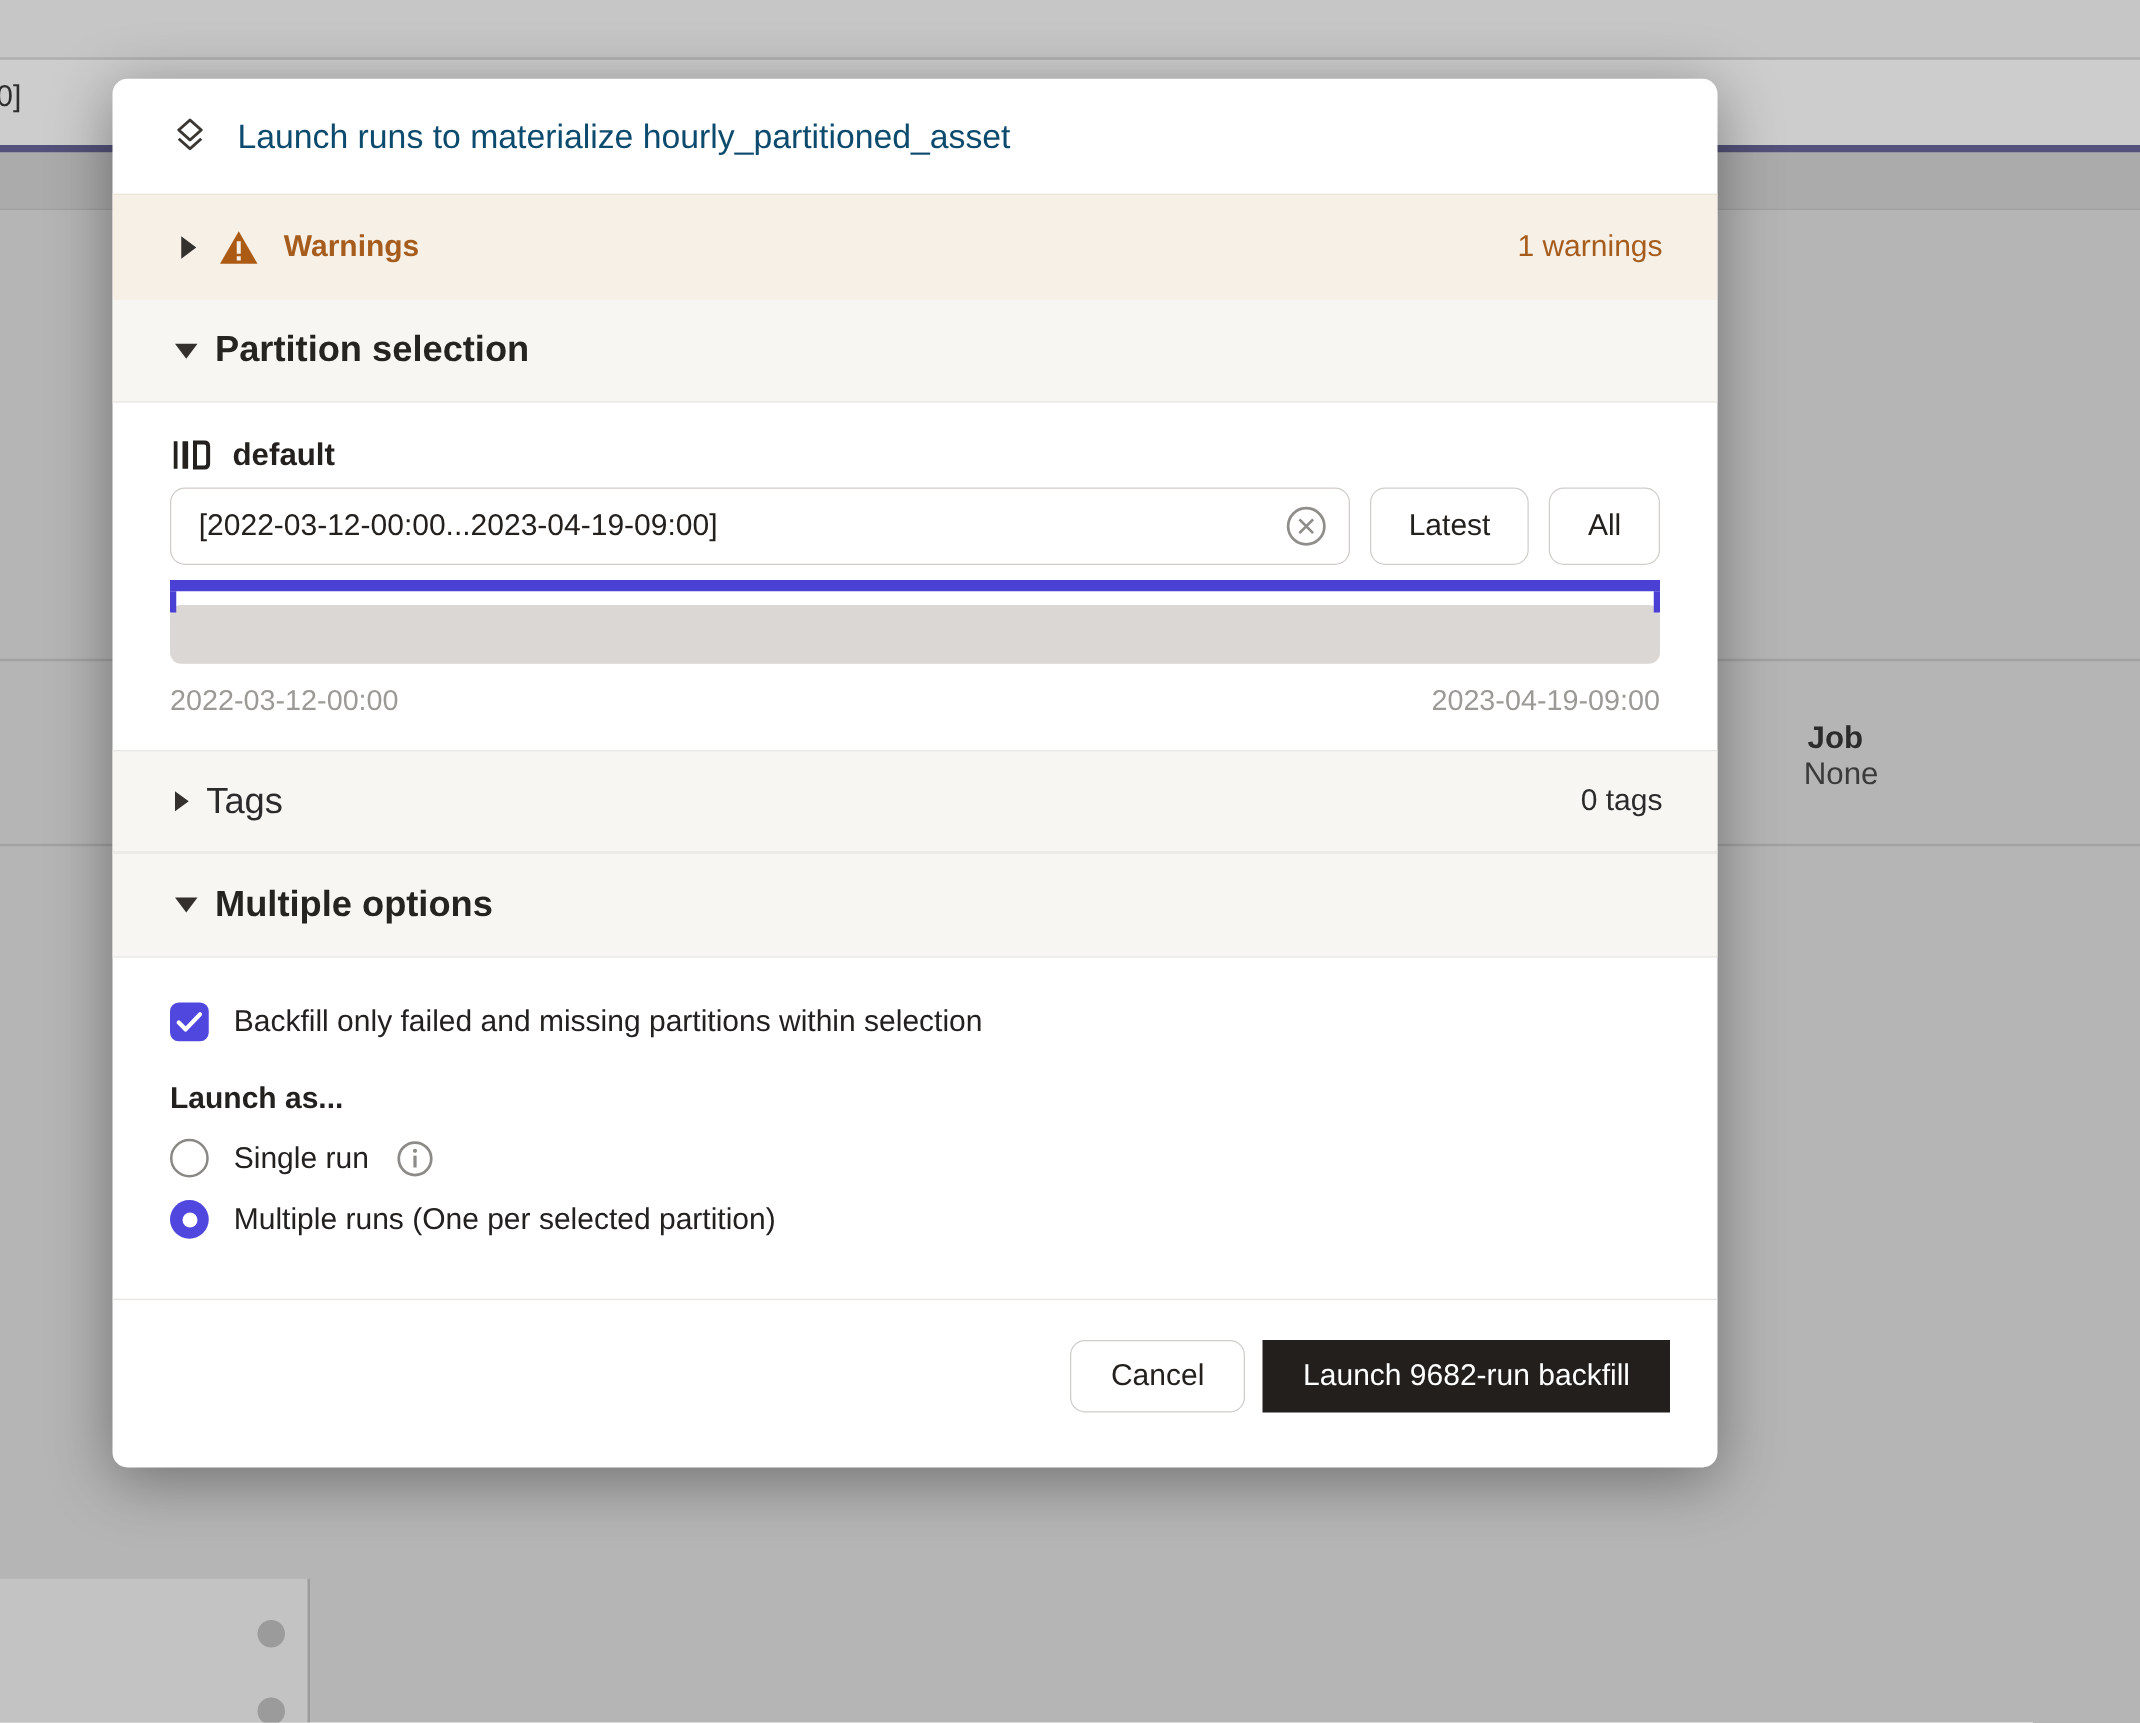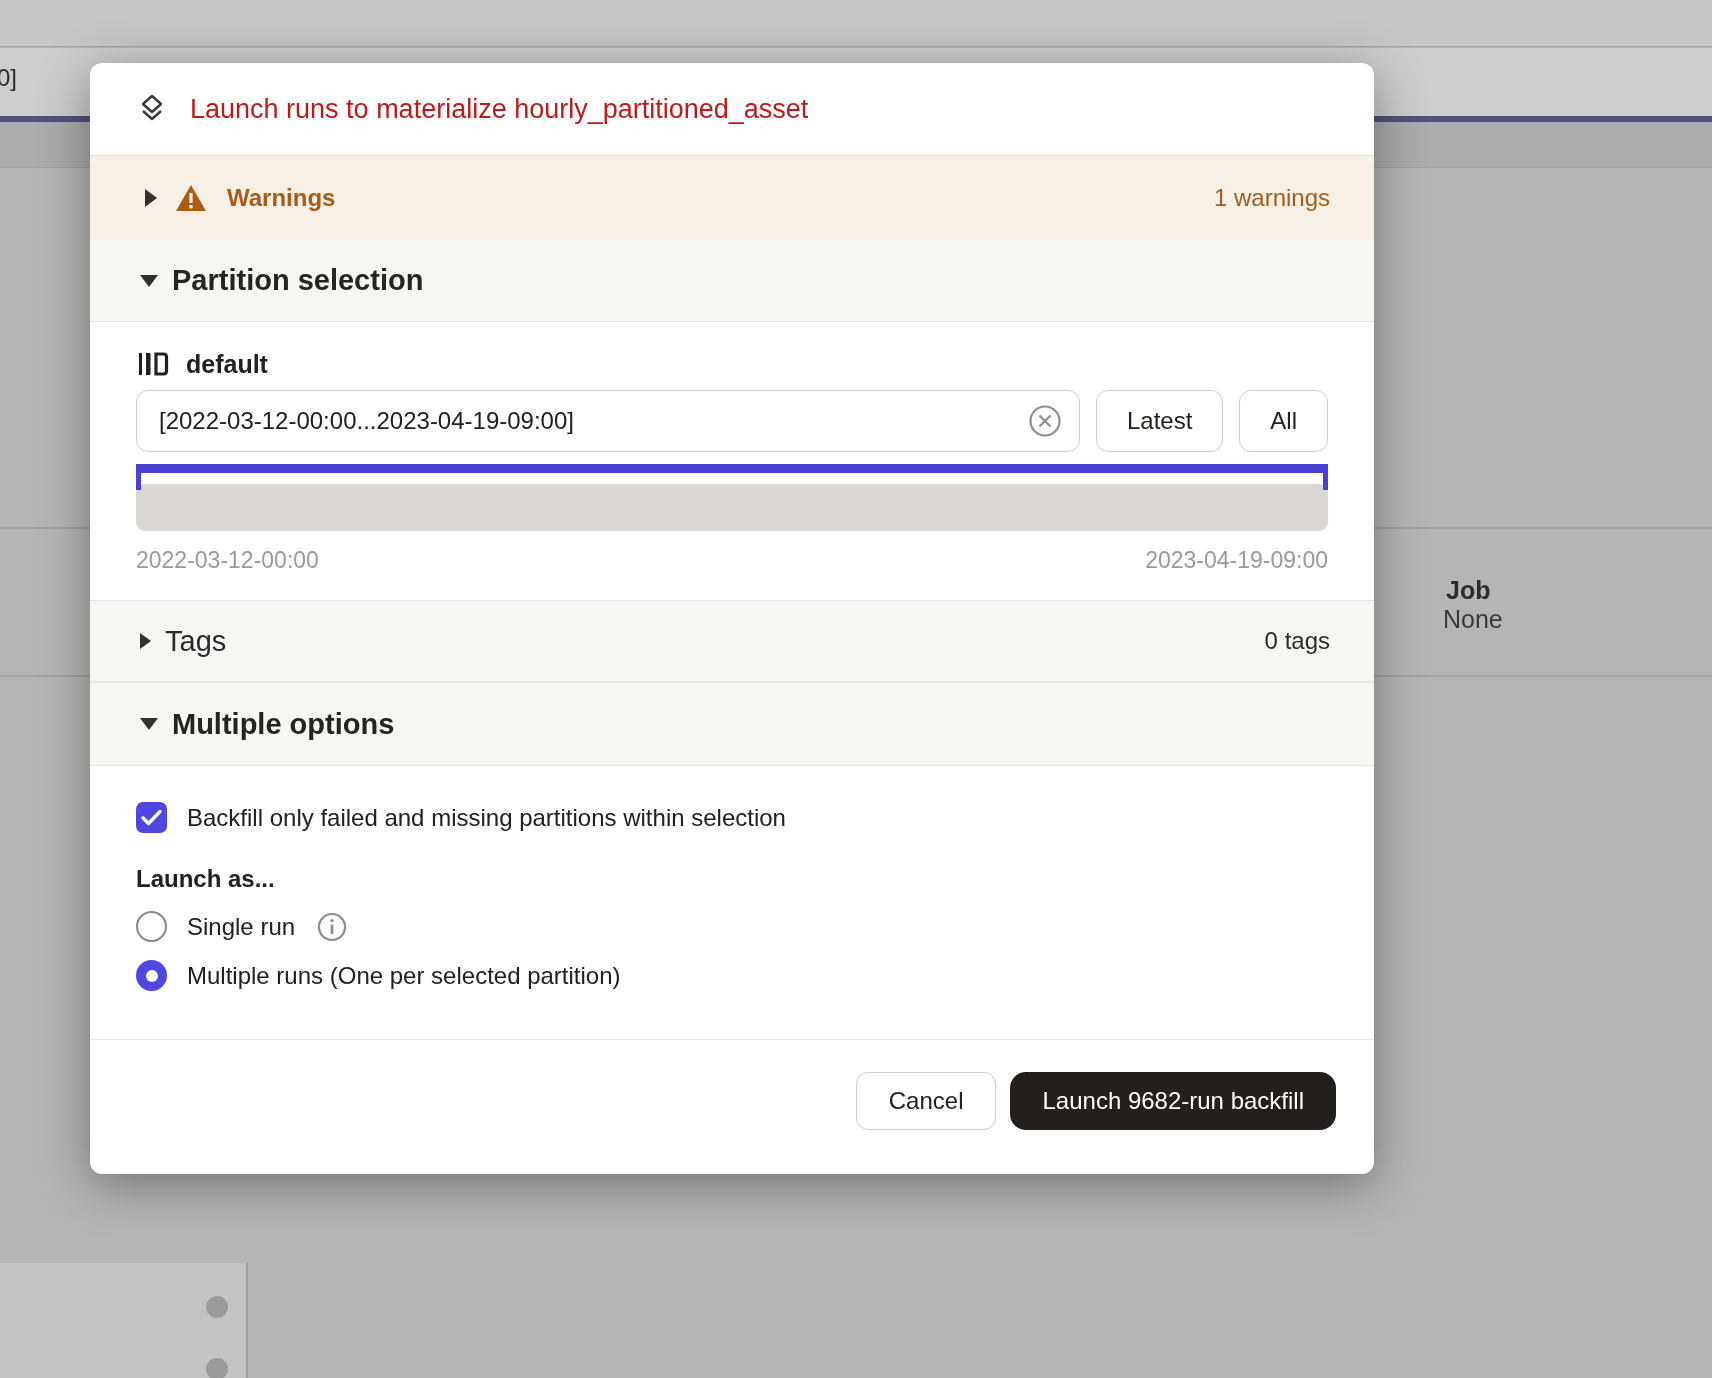--- a/index.html
+++ b/index.html
@@ -17,21 +17,21 @@
   .bg-job { position:absolute; left:1446px; top:576px; font-size:25px; font-weight:bold; color:#2b2b2b; }
   .bg-none { position:absolute; left:1443px; top:605px; font-size:25px; color:#3a3a3a; }
   .bg-bottom-left { position:absolute; left:0; top:1263px; width:248px; height:115px; background:#c3c3c3; border-right:2px solid #9c9c9c; }
   .bg-dot { position:absolute; width:22px; height:22px; border-radius:50%; background:#9b9b9b; }
 
   
   .modal { position:absolute; left:90px; top:63px; width:1284px; background:#ffffff; border-radius:12px;
            box-shadow:0 10px 50px rgba(0,0,0,.38); overflow:hidden; }
 
   .dlg-header { display:flex; align-items:center; gap:22px; padding:30px 46px; }
-  .dlg-title { font-size:27px; font-weight:500; color:#b91c1c; }
+  .dlg-title { font-size:27px; font-weight:500; color:#0c4a6e; }
 
   .warn-row { display:flex; align-items:center; background:#f6f0e7; padding:0 44px 0 55px; height:85px; border-top:1px solid #ece5da; }
   .warn-label { font-size:24px; font-weight:600; color:#a65c1c; margin-left:20px; }
   .warn-count { margin-left:auto; font-size:24px; color:#a65c1c; }
 
   .section-hdr { display:flex; align-items:center; background:#f7f6f3; padding:0 44px 0 50px; border-bottom:1px solid #e8e6e2; }
   .section-hdr.tall { height:82px; }
   .section-title { font-size:29px; font-weight:600; color:#262421; margin-left:14px; }
   .section-title.plain { font-weight:400; color:#2b2b2b; }
   .section-right { margin-left:auto; font-size:24px; color:#2b2b2b; }
@@ -66,21 +66,21 @@
   .radio-row { display:flex; align-items:center; gap:20px; margin-bottom:18px; cursor:pointer; }
   .radio { width:31px; height:31px; border-radius:50%; flex:none; }
   .radio.off { border:2.5px solid #8a8885; background:#fff; }
   .radio.on { background:#5047df; display:flex; align-items:center; justify-content:center; }
   .radio.on::after { content:""; width:12px; height:12px; border-radius:50%; background:#ffffff; }
   .info-badge { margin-left:2px; }
 
   .dlg-footer { display:flex; justify-content:flex-end; gap:14px; border-top:1px solid #e9e7e4; padding:32px 38px 44px; }
   .btn-cancel { height:58px; padding:0 32px; background:#fff; border:1px solid #cfcdca; border-radius:12px;
                 font-size:24px; color:#23201d; font-family:inherit; cursor:pointer; }
-  .btn-submit { height:58px; padding:0 32px; background:#231f1c; border:none; border-radius:16px;
+  .btn-submit { height:58px; padding:0 32px; background:#231f1c; border:none; border-radius:0;
                 font-size:24px; color:#ffffff; font-family:inherit; cursor:pointer; }
 </style>
 </head>
 <body>
 
 <div class="bg">
   <div class="bg-topbar"></div>
   <div class="bg-row2"></div>
   <span class="bg-clipped-text">0]</span>
   <div class="bg-navy-line"></div>

